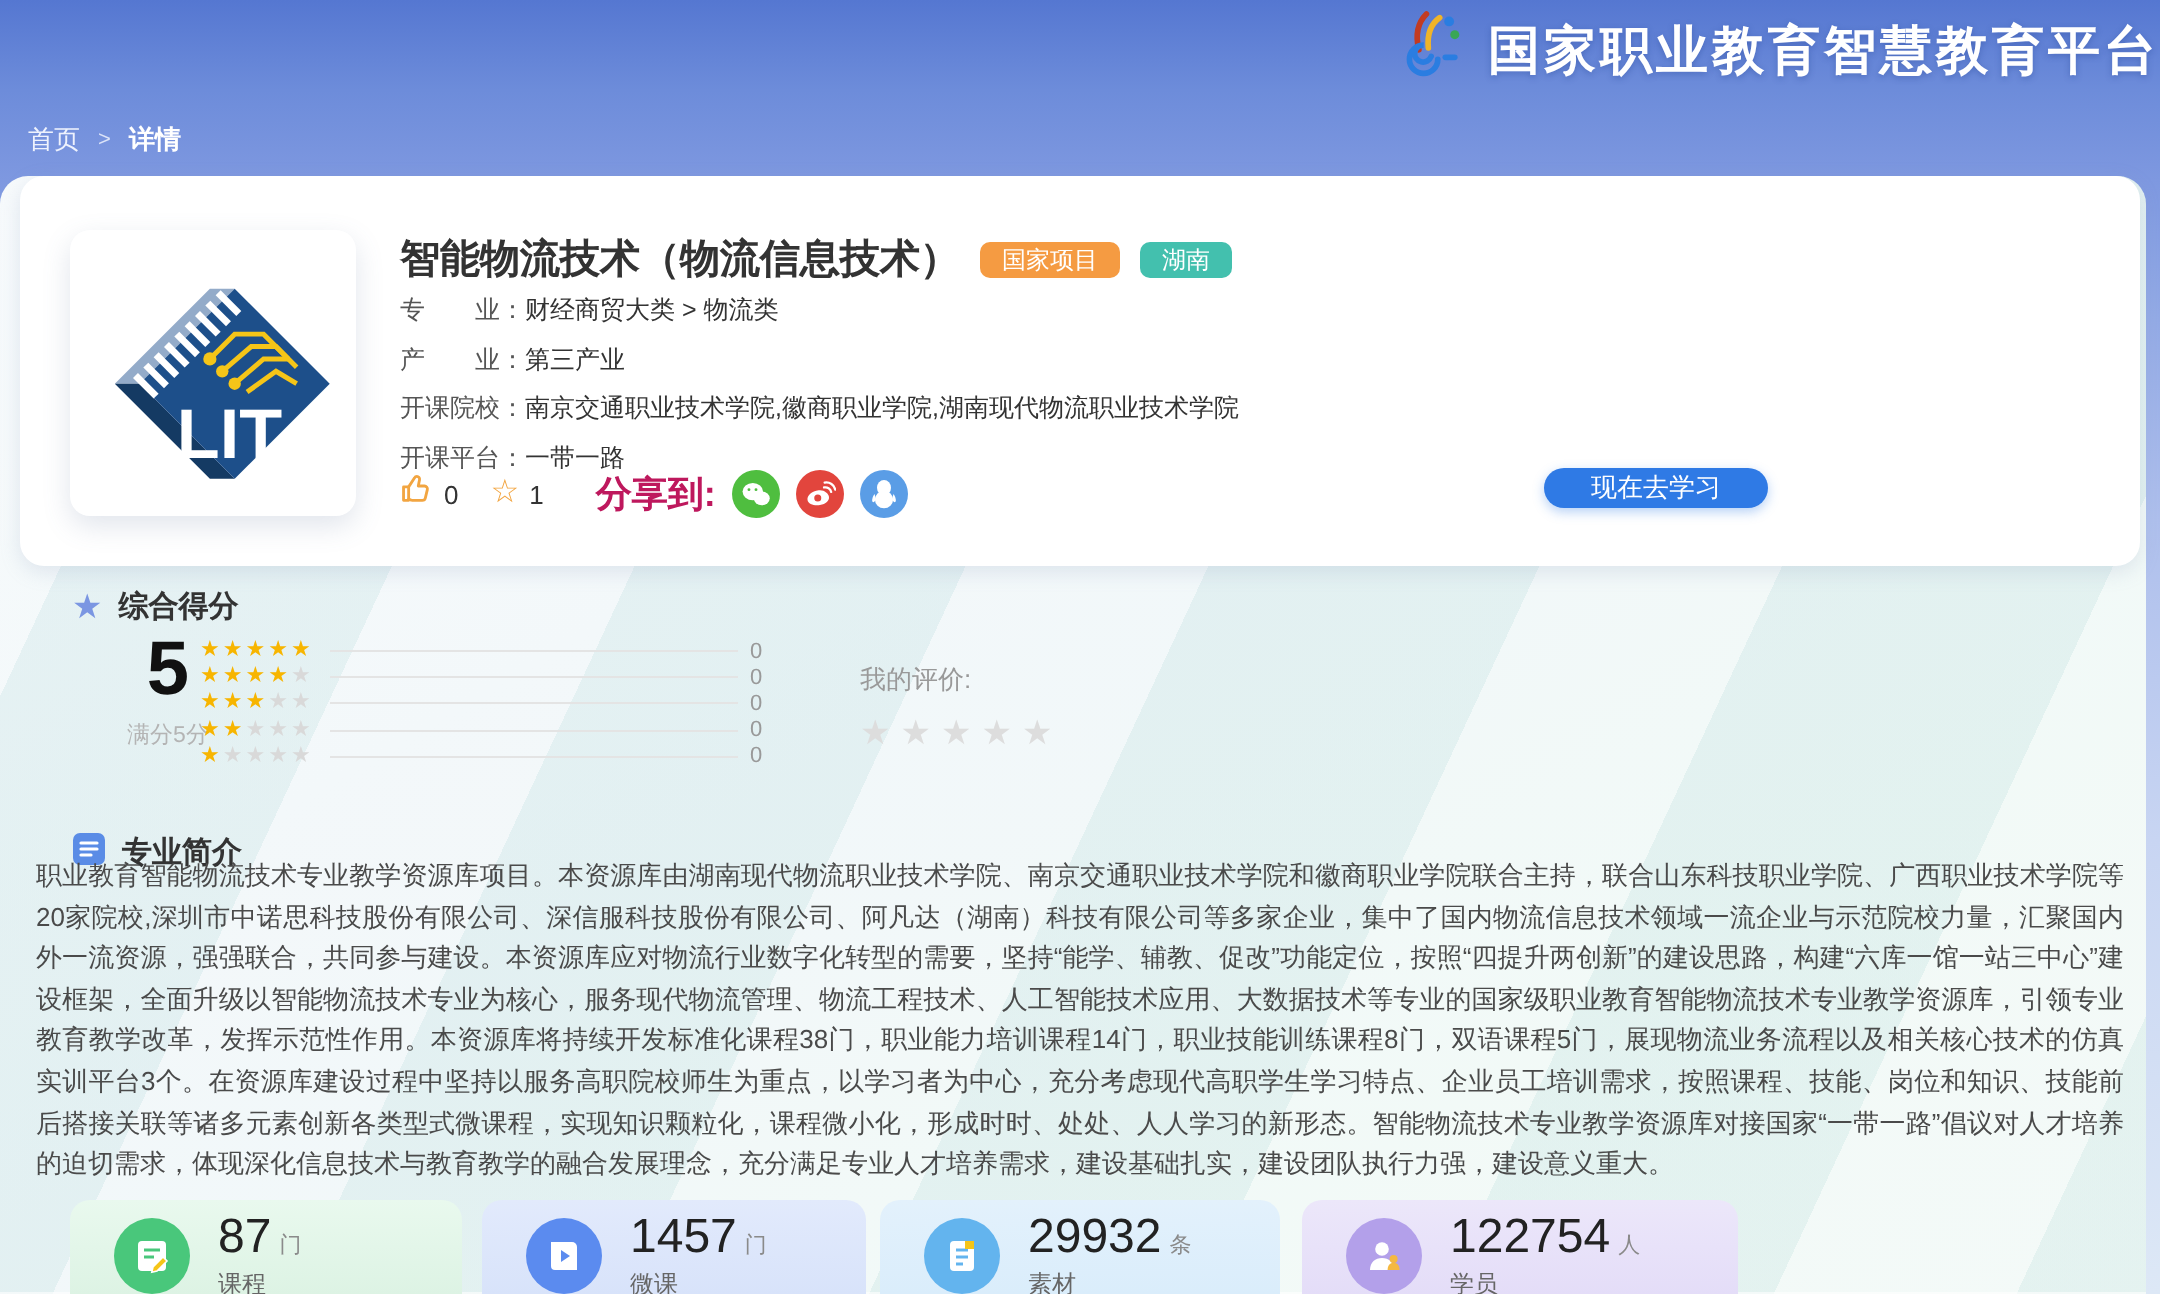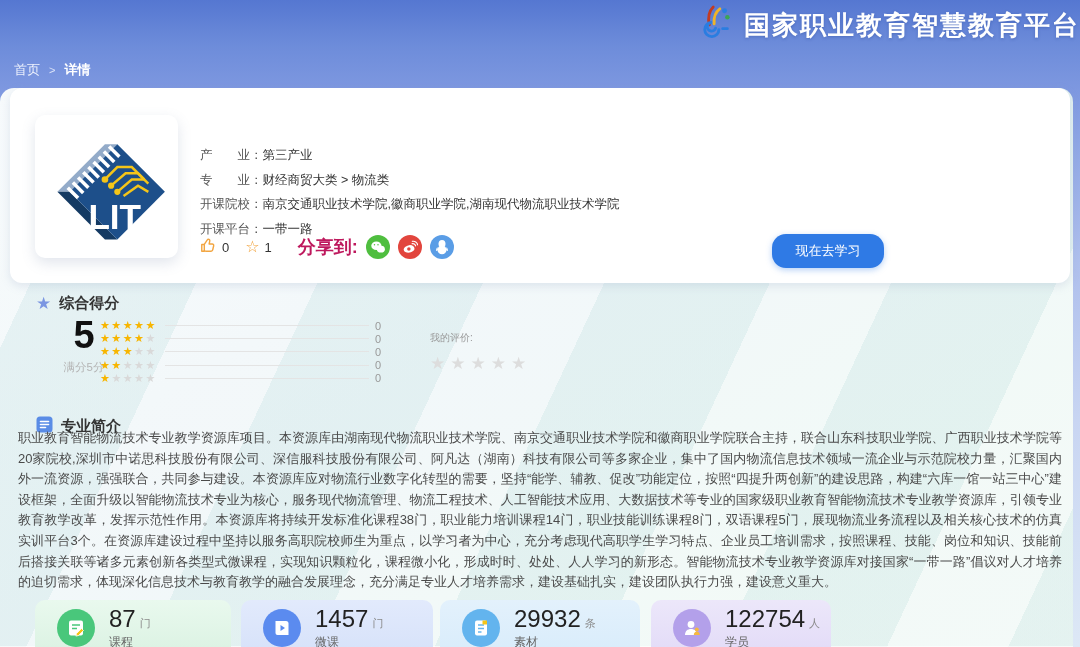--- a/index.html
+++ b/index.html
@@ -45,54 +45,54 @@
   .frow .val { color:#333; }
   .engage { position:absolute; left:190px; top:147px; display:flex; align-items:center; }
   .engage .cnt { font-size:13px; color:#333; margin:0 16px 0 5px; }
   .fav-star { font-size:16px; color:#f2a541; line-height:1; }
   .share-lab { font-size:18px; color:#be185d; font-weight:bold; margin:0 8px 0 10px; }
   .share-ic { width:24px; height:24px; border-radius:50%; display:flex; align-items:center; justify-content:center; margin-right:8px; }
   .share-ic.wechat { background:#4fbe3f; }
   .share-ic.weibo { background:#e2453d; }
   .share-ic.qq { background:#5a9de6; }
   .cta {
-    position:absolute; left:762px; top:146px; width:112px; height:34px; border:none;
+    position:absolute; left:762px; top:146px; width:112px; height:20px; border:none;
     background:#2f7ae5; color:#fff; font-size:13px; border-radius:14px; cursor:pointer;
     font-family:Liberation Serif, serif; box-shadow:0 2px 6px rgba(47,122,229,.35);
   }
   
   .sec-head { display:flex; align-items:center; gap:8px; font-size:15px; font-weight:bold; color:#333; }
   .rating-head { position:absolute; left:36px; top:206px; }
   .star-ic { color:#7b96e2; font-size:17px; line-height:1; }
   .score-block { position:absolute; left:34px; top:227px; width:100px; text-align:center; }
   .score-num { font-size:38px; font-weight:bold; color:#111; line-height:1.1; }
   .score-cap { font-size:11.5px; color:#b4b4b4; margin-top:3px; }
   .dist { position:absolute; left:100px; top:231px; }
   .drow { display:flex; align-items:center; height:13.2px; }
   .drow .stars { width:62px; font-size:11px; letter-spacing:1.5px; line-height:1; }
   .drow .stars .f { color:#f7b500; }
   .drow .stars .e { color:#d9d9d9; }
   .drow .bar { width:204px; height:1px; background:#e4e4e4; margin-left:3px; }
   .drow .c { font-size:11px; color:#999; margin-left:6px; }
   .myrate { position:absolute; left:430px; top:243px; }
-  .myrate .lab { font-size:10px; color:#999; }
+  .myrate .lab { font-size:13px; color:#999; }
   .myrate .stars { font-size:17px; color:#ddd; letter-spacing:5px; margin-top:8px; }
   
   .intro-head { position:absolute; left:36px; top:328px; }
   .intro-body {
     position:absolute; left:18px; top:340px; width:1044px;
     font-size:13px; color:#4a4a4a; line-height:20.6px; text-align:justify;
   }
   
   .stats { position:absolute; left:35px; top:512px; display:flex; }
   .stat-card { height:47px; border-radius:10px 10px 0 0; display:flex; align-items:center; padding:8px 0 0 22px; }
   .stat-card.s0 { width:196px; background:linear-gradient(180deg,#e9f9ee,#ddf3e4); margin-right:10px; }
   .stat-card.s1 { width:192px; background:linear-gradient(180deg,#e2eafc,#d8e3fa); margin-right:7px; }
   .stat-card.s2 { width:200px; background:linear-gradient(180deg,#e3f1fc,#daedfb); margin-right:11px; }
-  .stat-card.s3 { width:180px; background:linear-gradient(180deg,#ece7fa,#e4ddf8); }
+  .stat-card.s3 { width:218px; background:linear-gradient(180deg,#ece7fa,#e4ddf8); }
   .stat-circ { width:38px; height:38px; border-radius:50%; display:flex; align-items:center; justify-content:center; flex:none; }
   .s0 .stat-circ { background:#49c77b; } .s1 .stat-circ { background:#5b8bef; }
   .s2 .stat-circ { background:#63b4ee; } .s3 .stat-circ { background:#b3a0ea; }
   .stat-txt { margin-left:14px; }
   .stat-line { display:flex; align-items:baseline; }
   .stat-num { font-size:24px; color:#222; }
   .stat-unit { font-size:11px; color:#8a8a8a; margin-left:4px; }
   .stat-lab { font-size:12px; color:#666; margin-top:1px; }
 </style>
 </head>
@@ -143,29 +143,34 @@
           <polyline points="70,56 84,44 96,44"></polyline>
           <polyline points="76,60 90,50 100,56"></polyline>
         </g>
         <circle cx="58" cy="44" r="3.2" fill="#f5c518"></circle>
         <circle cx="64" cy="50" r="3" fill="#f5c518"></circle>
         <circle cx="70" cy="56" r="3" fill="#f5c518"></circle>
         <text x="42" y="92" font-size="34" font-weight="bold" fill="#ffffff" font-family="Liberation Sans, DejaVu Sans, sans-serif">LIT</text>
       </svg>
     </div>
 
+    <div class="title-row">
+      <span class="course-title">智能物流技术（物流信息技术）</span>
+      <span class="badge b0">国家项目</span>
+      <span class="badge b1">湖南</span>
+    </div>
 
     <div class="fields">
+      <div class="frow">
+        <span class="lab">专　　业：</span>
+        <span class="val">财经商贸大类 &gt; 物流类</span>
+      </div>
       <div class="frow">
         <span class="lab">产　　业：</span>
         <span class="val">第三产业</span>
-      </div>
-      <div class="frow">
-        <span class="lab">专　　业：</span>
-        <span class="val">财经商贸大类 &gt; 物流类</span>
       </div>
       <div class="frow">
         <span class="lab">开课院校：</span>
         <span class="val">南京交通职业技术学院,徽商职业学院,湖南现代物流职业技术学院</span>
       </div>
       <div class="frow">
         <span class="lab">开课平台：</span>
         <span class="val">一带一路</span>
       </div>
     </div>

